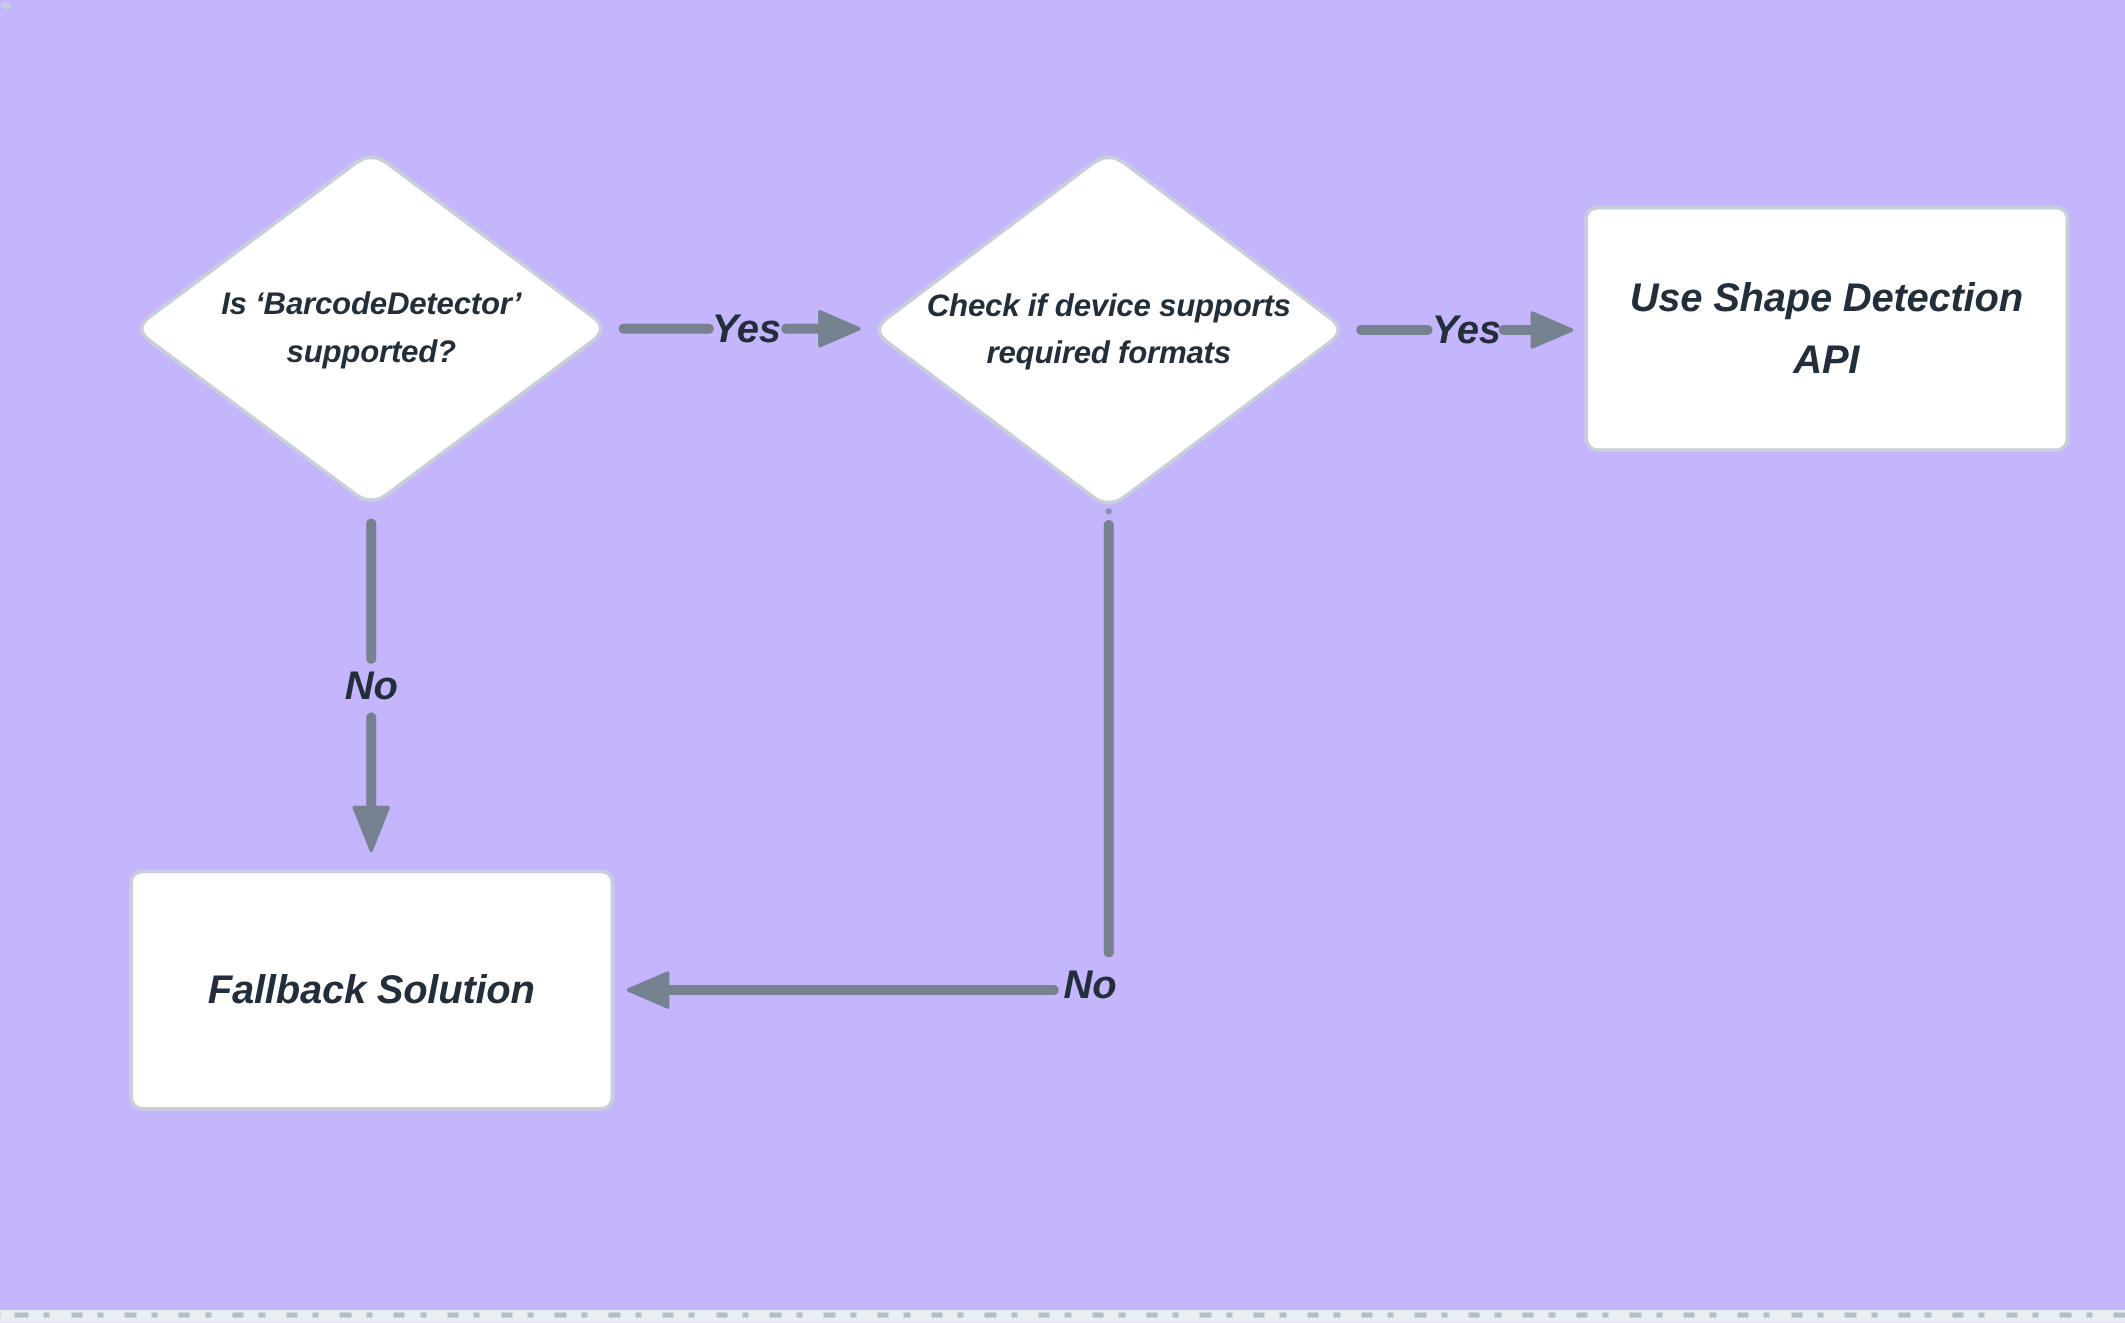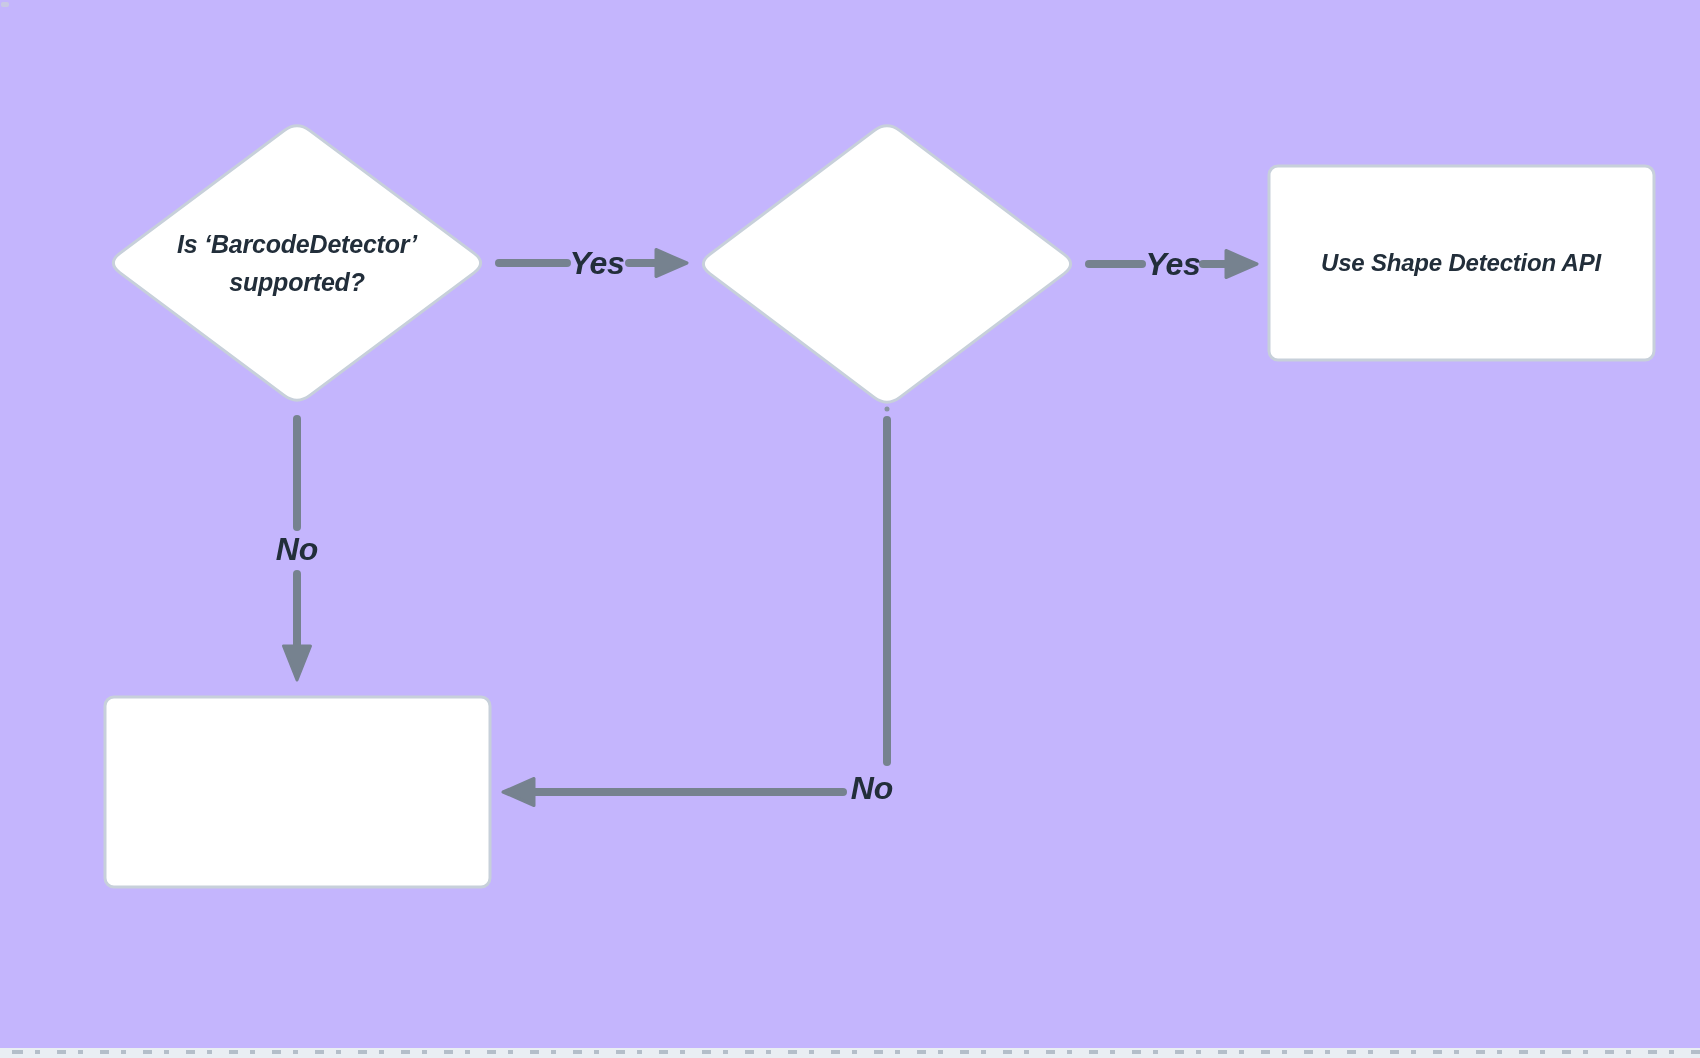--- a/index.html
+++ b/index.html
@@ -44,21 +44,21 @@
     text-align: center;
     color: #222e3a;
     font-weight: 700;
     letter-spacing: -0.2px;
   }
   .decision-label {
     font-size: 25px;
     line-height: 1.5;
   }
   .process-label {
-    font-size: 24px;
+    font-size: 32px;
     line-height: 1.55;
   }
   .edge-label {
     position: absolute;
     transform: translate(-50%, -50%);
     color: #222e3a;
     font-weight: 700;
     font-size: 32px;
     letter-spacing: -0.2px;
     white-space: nowrap;
@@ -130,23 +130,25 @@
     <g>
       <circle cx="887" cy="409" r="2.5" fill="#8894a1"></circle>
       <path class="edge-line" d="M 887 420 V 762"></path>
       <path class="edge-line" d="M 534 792 H 843"></path>
       <path class="edge-head" d="M 534 778.5 L 534 805.5 L 503 792 Z"></path>
     </g>
   </svg>
 
   <div class="node-label decision-label" style="left:297px; top:263px; width:270px;">Is ‘BarcodeDetector’ supported?</div>
 
+  <div class="node-label decision-label" style="left:887px; top:264px; width:310px;">Check if device supports required formats</div>
 
   <div class="node-label process-label" style="left:1461px; top:263px; width:340px;">Use Shape Detection API</div>
 
+  <div class="node-label process-label" style="left:297px; top:792px; width:340px;">Fallback Solution</div>
 
   <div class="edge-label" style="left:597px; top:263px;">Yes</div>
 
   <div class="edge-label" style="left:1173px; top:264px;">Yes</div>
 
   <div class="edge-label" style="left:297px; top:549px;">No</div>
 
   <div class="edge-label" style="left:872px; top:788px;">No</div>
 
   <div class="bottom-strip">

